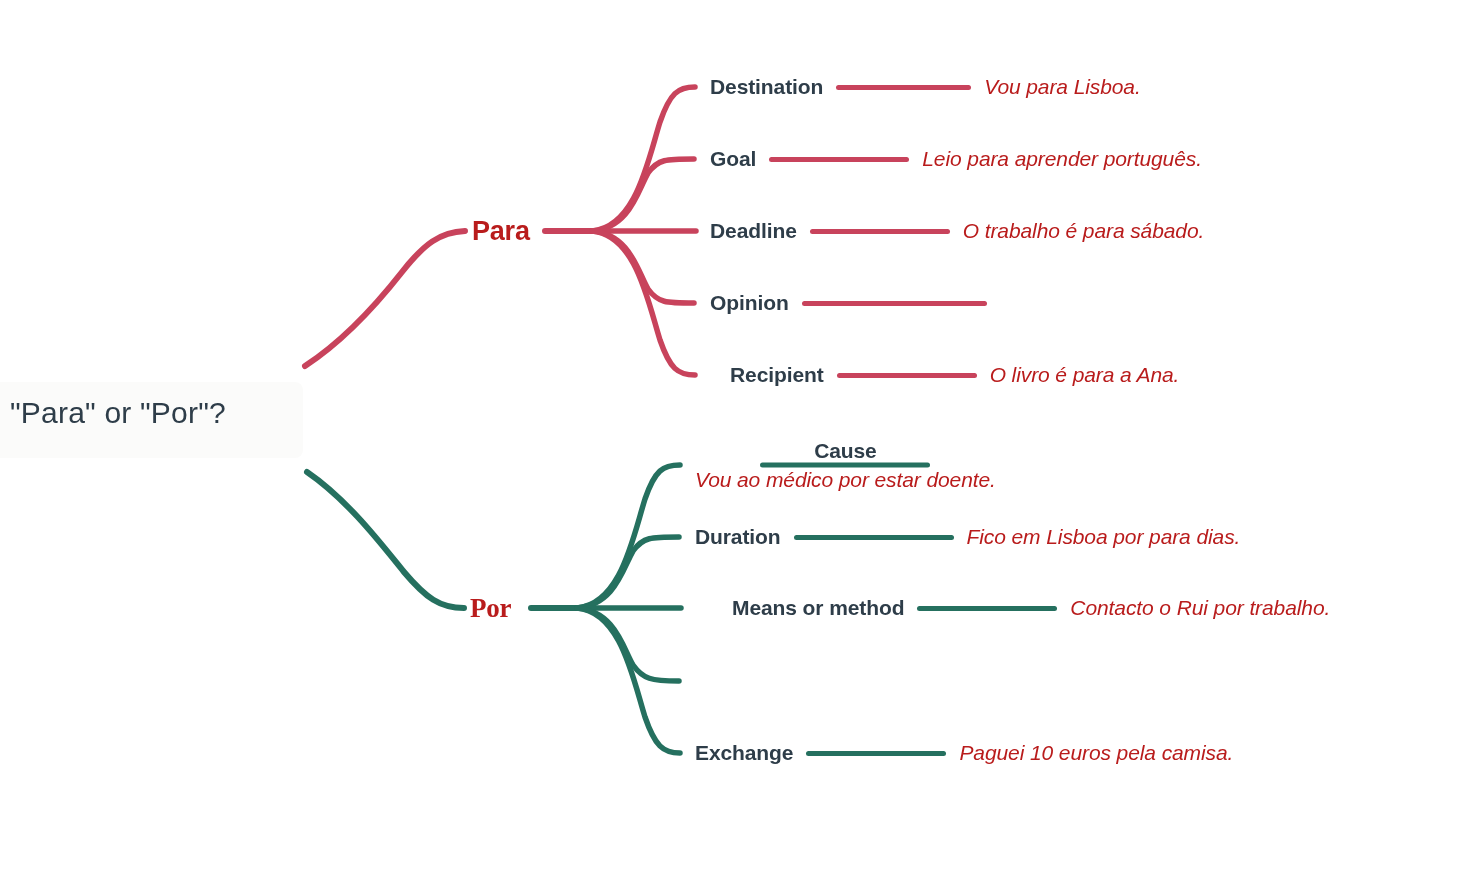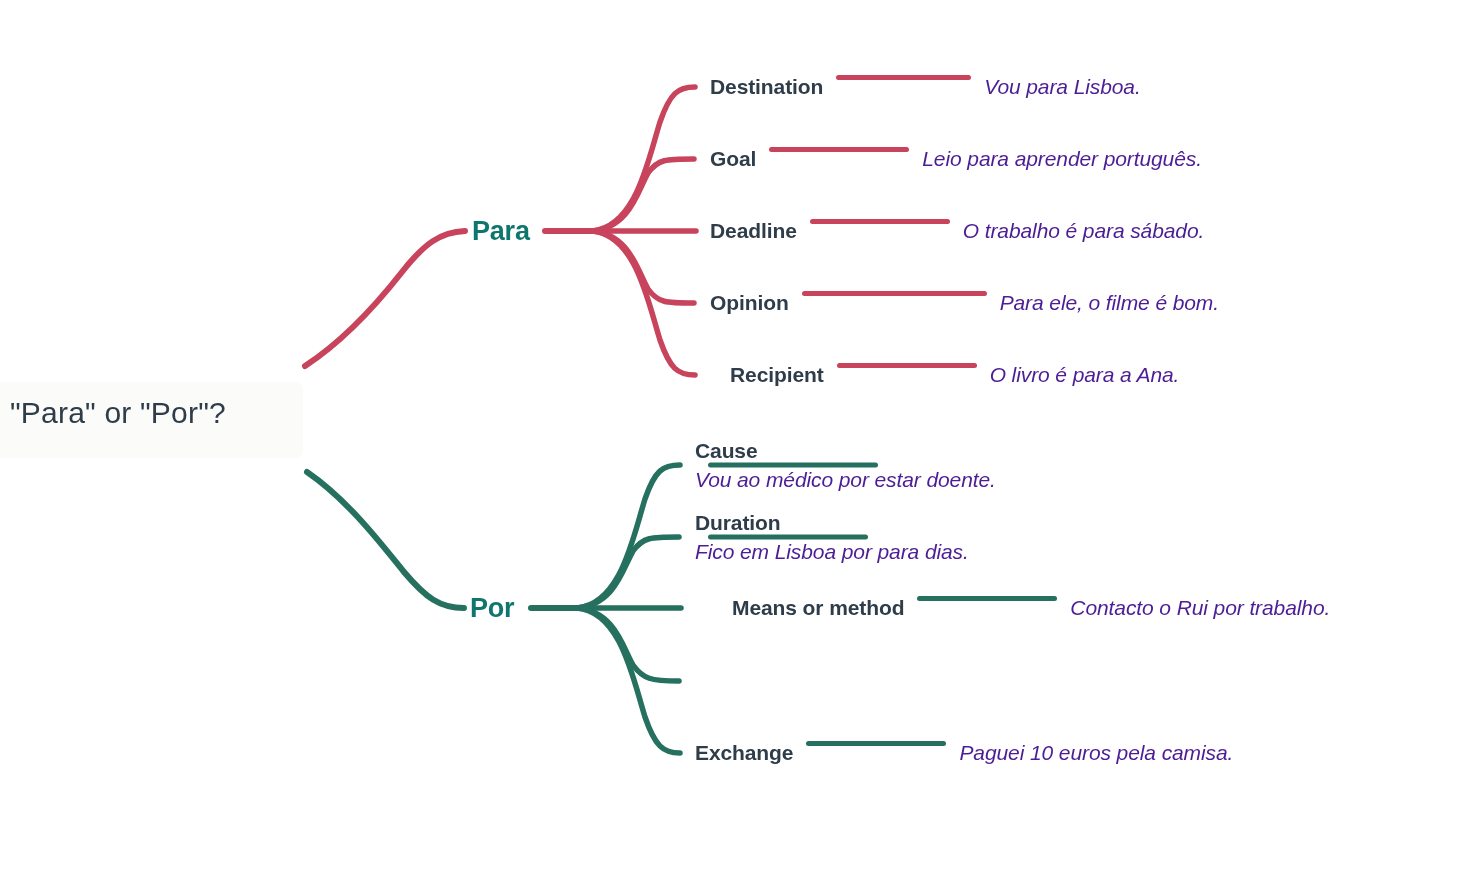--- a/index.html
+++ b/index.html
@@ -49,53 +49,53 @@
     color: #2e3d49;
     letter-spacing: 0.2px;
     white-space: nowrap;
   }
 
   
   .branch-label {
     position: absolute;
     font-size: 27px;
     font-weight: 700;
-    color: #0f766e;
+    color: #b91c1c;
     white-space: nowrap;
     transform: translateY(-50%);
     letter-spacing: -0.2px;
   }
   .branch-label.para { left: 472px; top: 231px; }
-  .branch-label.por  { left: 470px; top: 608px; }
+  .branch-label.por  { left: 470px; top: 608px; font-family: Liberation Serif, serif; }
 
   
   .leaf-row {
     position: absolute;
     display: flex;
-    align-items: flex-start;
+    align-items: center;
     transform: translateY(-50%);
     white-space: nowrap;
   }
   .leaf-title {
     font-size: 21px;
     font-weight: 700;
     color: #2e3d49;
     letter-spacing: -0.1px;
   }
   .leaf-rule {
     height: 5px;
     border-radius: 3px;
     margin: 0 13px;
     flex: 0 0 auto;
   }
   .leaf-example {
     font-size: 21px;
     font-style: italic;
     font-weight: 400;
-    color: #4c1d95;
+    color: #b91c1c;
     letter-spacing: -0.1px;
   }
 </style>
 </head>
 <body>
 
 <div id="stage">
 
   <svg id="wires" viewBox="0 0 1471 870" preserveAspectRatio="none" aria-hidden="true">
     <g fill="none" stroke-linecap="round">
@@ -141,38 +141,37 @@
 
   <div class="leaf-row" style="left:710px; top:231px;">
     <span class="leaf-title">Deadline</span>
     <span class="leaf-rule" style="width:140px; background:#c8435c;"></span>
     <span class="leaf-example">O trabalho é para sábado.</span>
   </div>
 
   <div class="leaf-row" style="left:710px; top:303px;">
     <span class="leaf-title">Opinion</span>
     <span class="leaf-rule" style="width:185px; background:#c8435c;"></span>
-    <span class="leaf-example">Para ele, o filme é bom.</span>
   </div>
 
   <div class="leaf-row" style="left:730px; top:375px;">
     <span class="leaf-title">Recipient</span>
     <span class="leaf-rule" style="width:140px; background:#c8435c;"></span>
     <span class="leaf-example">O livro é para a Ana.</span>
   </div>
 
   <div class="branch-label por">Por</div>
 
   <div class="leaf-row" style="left:695px; top:465px;flex-direction:column;">
     <span class="leaf-title">Cause</span>
     <span class="leaf-rule" style="width:170px; background:#25705f;"></span>
     <span class="leaf-example">Vou ao médico por estar doente.</span>
   </div>
 
-  <div class="leaf-row" style="left:695px; top:537px;flex-direction:column;">
+  <div class="leaf-row" style="left:695px; top:537px;">
     <span class="leaf-title">Duration</span>
     <span class="leaf-rule" style="width:160px; background:#25705f;"></span>
     <span class="leaf-example">Fico em Lisboa por para dias.</span>
   </div>
 
   <div class="leaf-row" style="left:732px; top:608px;">
     <span class="leaf-title">Means or method</span>
     <span class="leaf-rule" style="width:140px; background:#25705f;"></span>
     <span class="leaf-example">Contacto o Rui por trabalho.</span>
   </div>

